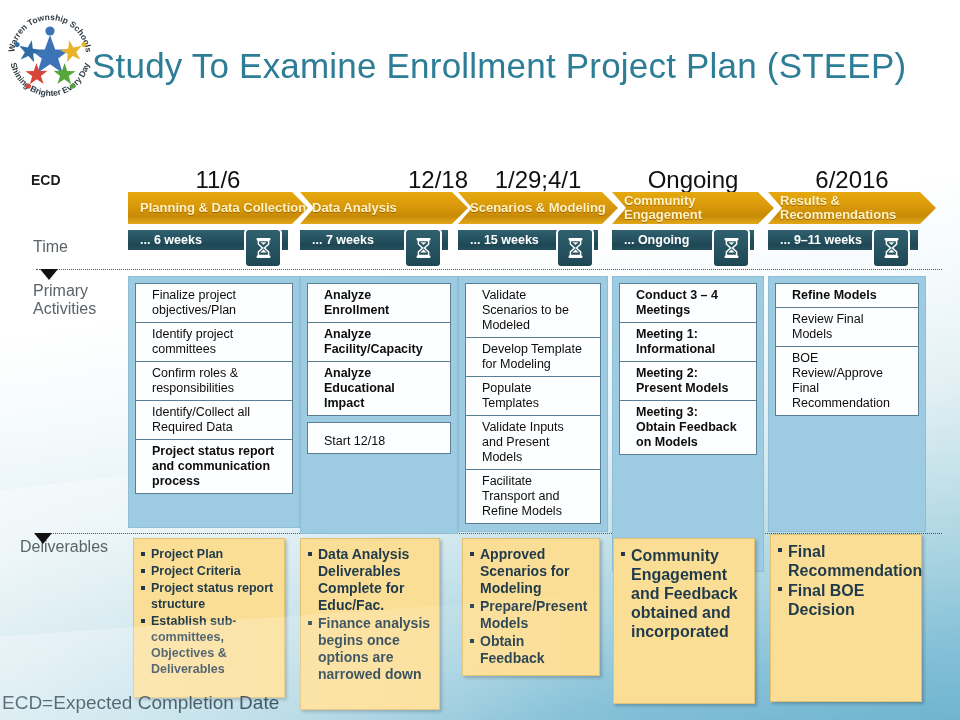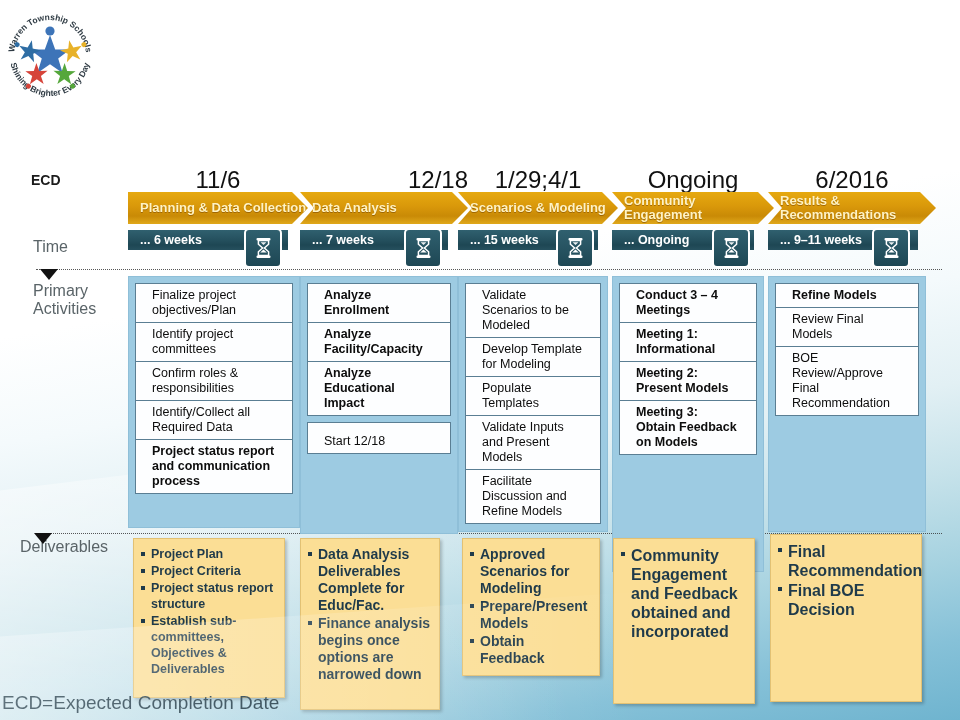--- a/index.html
+++ b/index.html
@@ -167,20 +167,21 @@
           <circle cx="0" cy="-24" r="4"></circle>
         </g>
         <g fill="#55A73B" transform="translate(14,16) rotate(145) scale(.62)">
           <path d="M0,-20 L4.5,-7 L18,-7 L7,1 L11,14 L0,6 L-11,14 L-7,1 L-18,-7 L-4.5,-7 Z"></path>
           <circle cx="0" cy="-24" r="4"></circle>
         </g>
       </g>
     </svg>
   </div>
 
+  <div id="title">Study To Examine Enrollment Project Plan (STEEP)</div>
 
   <div id="lbl-ecd">ECD</div>
   <div class="rail-label" id="lbl-time">Time</div>
   <div class="rail-label" id="lbl-primary">Primary Activities</div>
   <div class="rail-label" id="lbl-deliv">Deliverables</div>
 
   <div class="sep" id="sep1"></div>
   <div class="tri" id="tri1"></div>
   <div class="sep" id="sep2"></div>
   <div class="tri" id="tri2"></div>
@@ -284,21 +285,21 @@
         <div class="actbox b"><span>Analyze Facility/Capacity</span></div>
         <div class="actbox b"><span>Analyze Educational Impact</span></div>
         <div class="gap"></div>
         <div class="actbox"><span class="sub">Start 12/18</span></div>
       </div>
       <div class="actcol" style="left: 458px; width: 150px; height: 256px;">
         <div class="actbox"><span>Validate Scenarios to be Modeled</span></div>
         <div class="actbox"><span>Develop Template for Modeling</span></div>
         <div class="actbox"><span>Populate Templates</span></div>
         <div class="actbox"><span>Validate Inputs and Present Models</span></div>
-        <div class="actbox"><span>Facilitate Discussion and Refine Models</span></div>
+        <div class="actbox"><span>Facilitate Transport and Refine Models</span></div>
       </div>
       <div class="actcol" style="left: 612px; width: 152px; height: 296px;">
         <div class="actbox b"><span>Conduct 3 – 4 Meetings</span></div>
         <div class="actbox b"><span>Meeting 1: Informational</span></div>
         <div class="actbox b"><span>Meeting 2: Present Models</span></div>
         <div class="actbox b"><span>Meeting 3: Obtain Feedback on Models</span></div>
       </div>
       <div class="actcol" style="left: 768px; width: 158px; height: 256px;">
         <div class="actbox b"><span>Refine Models</span></div>
         <div class="actbox"><span>Review Final Models</span></div>

